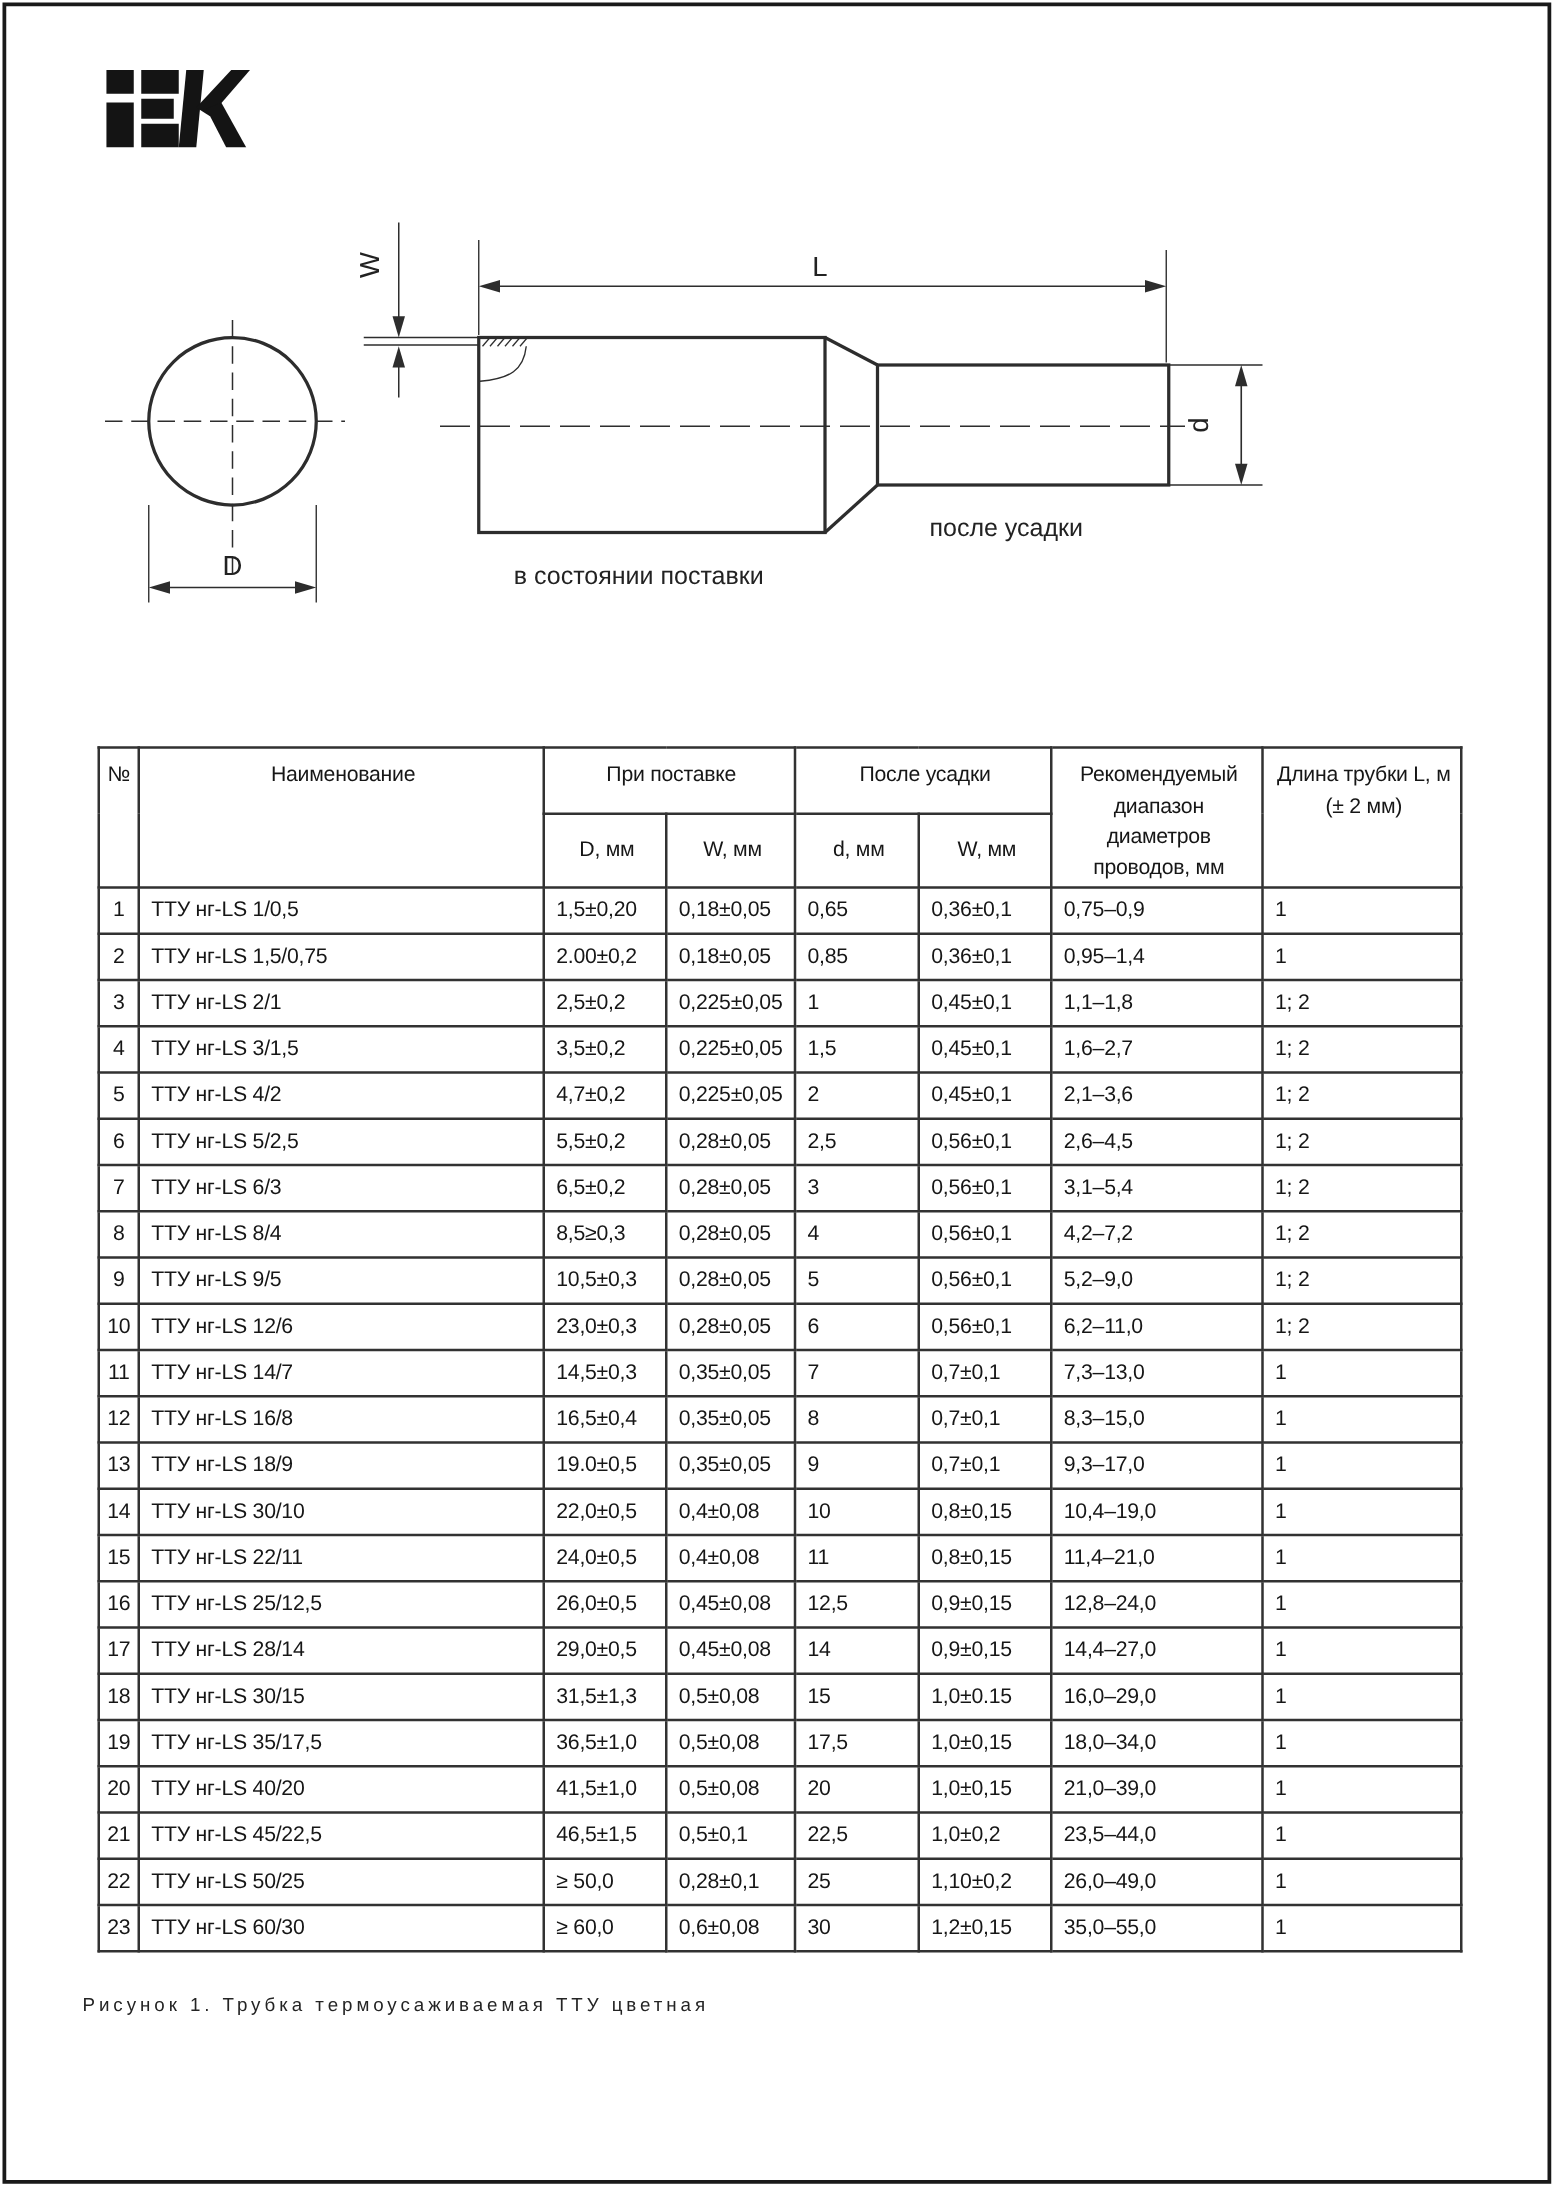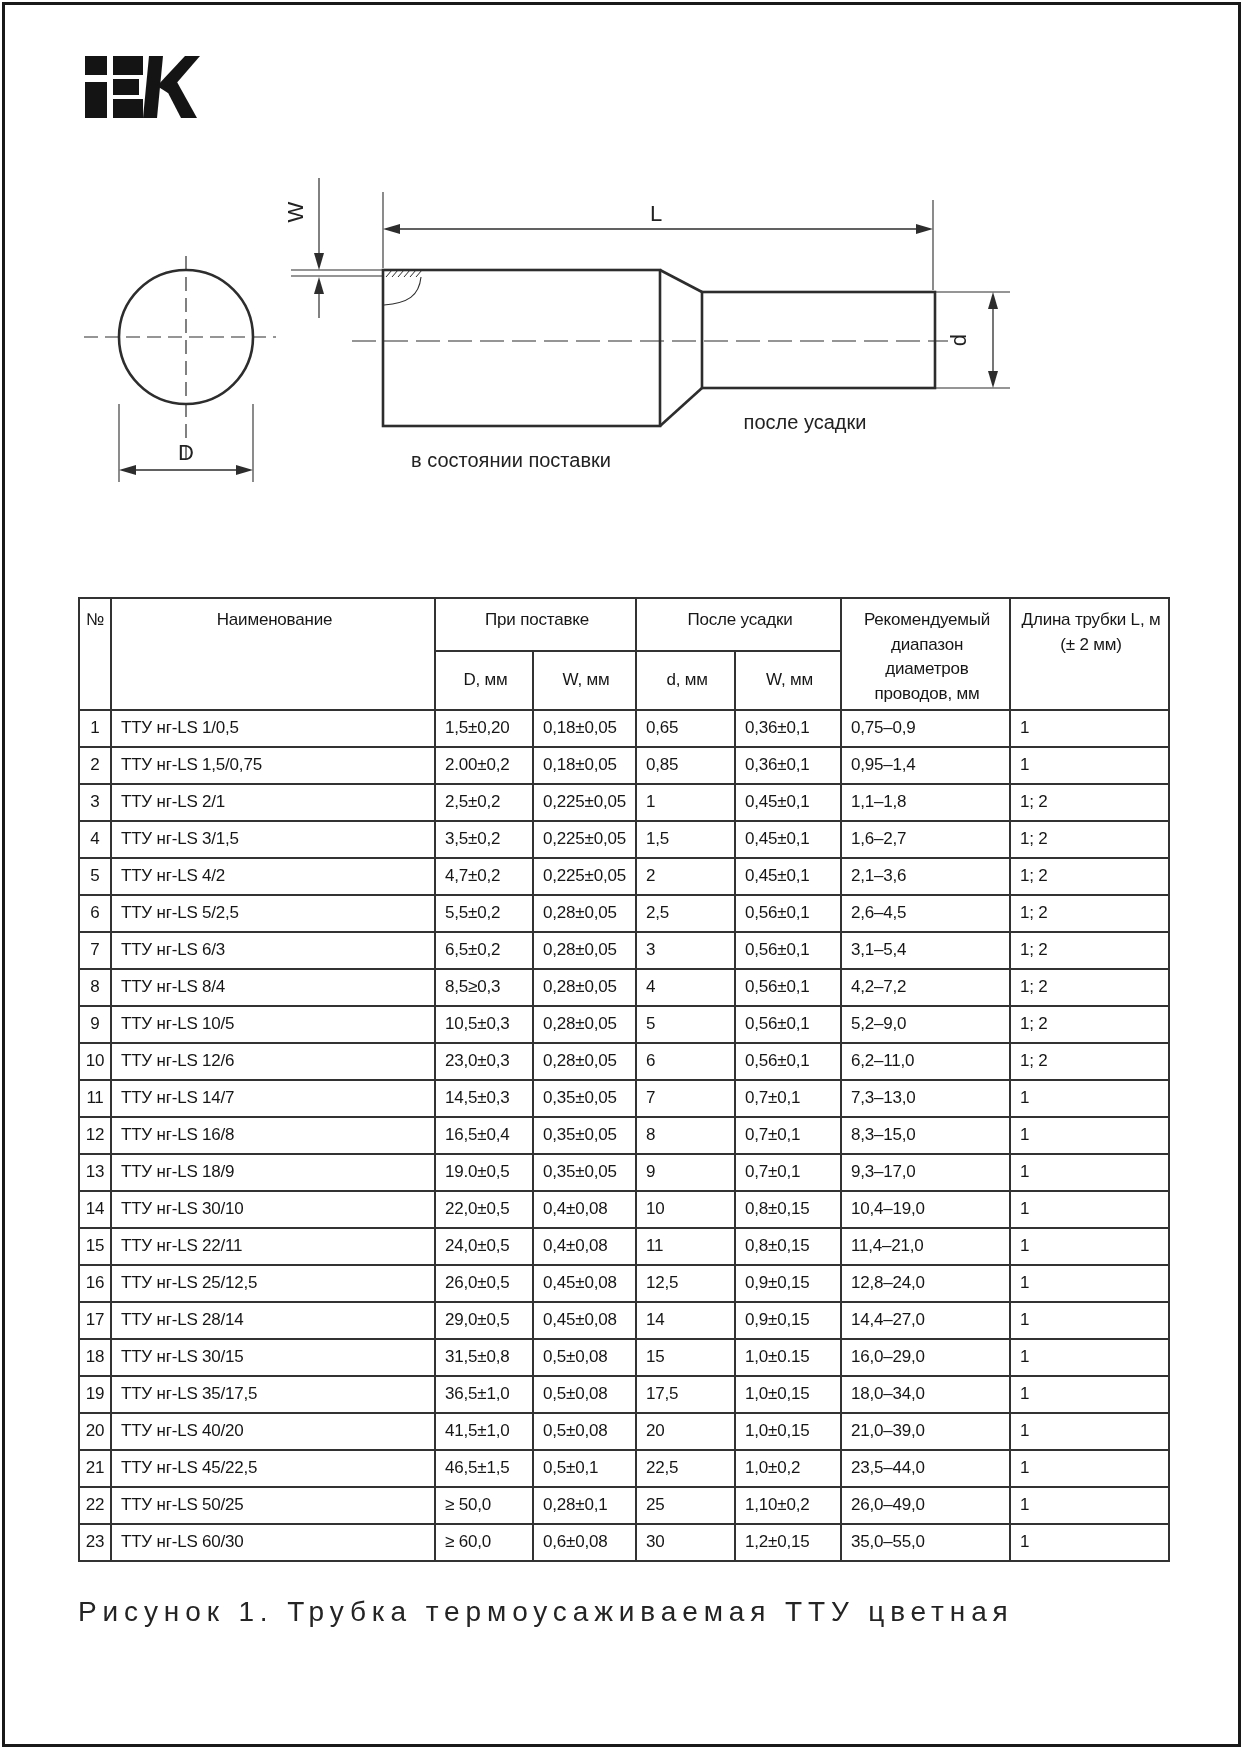--- a/index.html
+++ b/index.html
@@ -38,22 +38,22 @@
     white-space:nowrap;
   }
   table.spec th{vertical-align:top;padding-top:9px;line-height:1.45;text-align:center;}
   table.spec th.wrap{white-space:normal;border-radius:30px;}
   table.spec tr.h1 th{height:41px;box-sizing:border-box;}
   table.spec tr.h2 th{height:39px;box-sizing:border-box;padding-top:16px;}
   table.spec td{height:37px;vertical-align:middle;box-sizing:border-box;}
   table.spec td.num{text-align:center;padding-left:2px;padding-right:2px;}
 
   .caption{
-    position:absolute;left:78px;top:1596px;
-    font-size:28px;
+    position:absolute;left:66px;top:1596px;
+    font-size:15px;
     letter-spacing:0.21em;
     color:#242424;
   }
 </style>
 </head>
 <body>
 
 <div class="page">
   <div class="frame"></div>
 
@@ -239,21 +239,21 @@
           <td>ТТУ нг-LS 8/4</td>
           <td>8,5≥0,3</td>
           <td>0,28±0,05</td>
           <td>4</td>
           <td>0,56±0,1</td>
           <td>4,2–7,2</td>
           <td>1; 2</td>
         </tr>
         <tr>
           <td class="num">9</td>
-          <td>ТТУ нг-LS 10/5</td>
+          <td>ТТУ нг-LS 9/5</td>
           <td>10,5±0,3</td>
           <td>0,28±0,05</td>
           <td>5</td>
           <td>0,56±0,1</td>
           <td>5,2–9,0</td>
           <td>1; 2</td>
         </tr>
         <tr>
           <td class="num">10</td>
           <td>ТТУ нг-LS 12/6</td>
@@ -330,21 +330,21 @@
           <td>29,0±0,5</td>
           <td>0,45±0,08</td>
           <td>14</td>
           <td>0,9±0,15</td>
           <td>14,4–27,0</td>
           <td>1</td>
         </tr>
         <tr>
           <td class="num">18</td>
           <td>ТТУ нг-LS 30/15</td>
-          <td>31,5±0,8</td>
+          <td>31,5±1,3</td>
           <td>0,5±0,08</td>
           <td>15</td>
           <td>1,0±0.15</td>
           <td>16,0–29,0</td>
           <td>1</td>
         </tr>
         <tr>
           <td class="num">19</td>
           <td>ТТУ нг-LS 35/17,5</td>
           <td>36,5±1,0</td>

